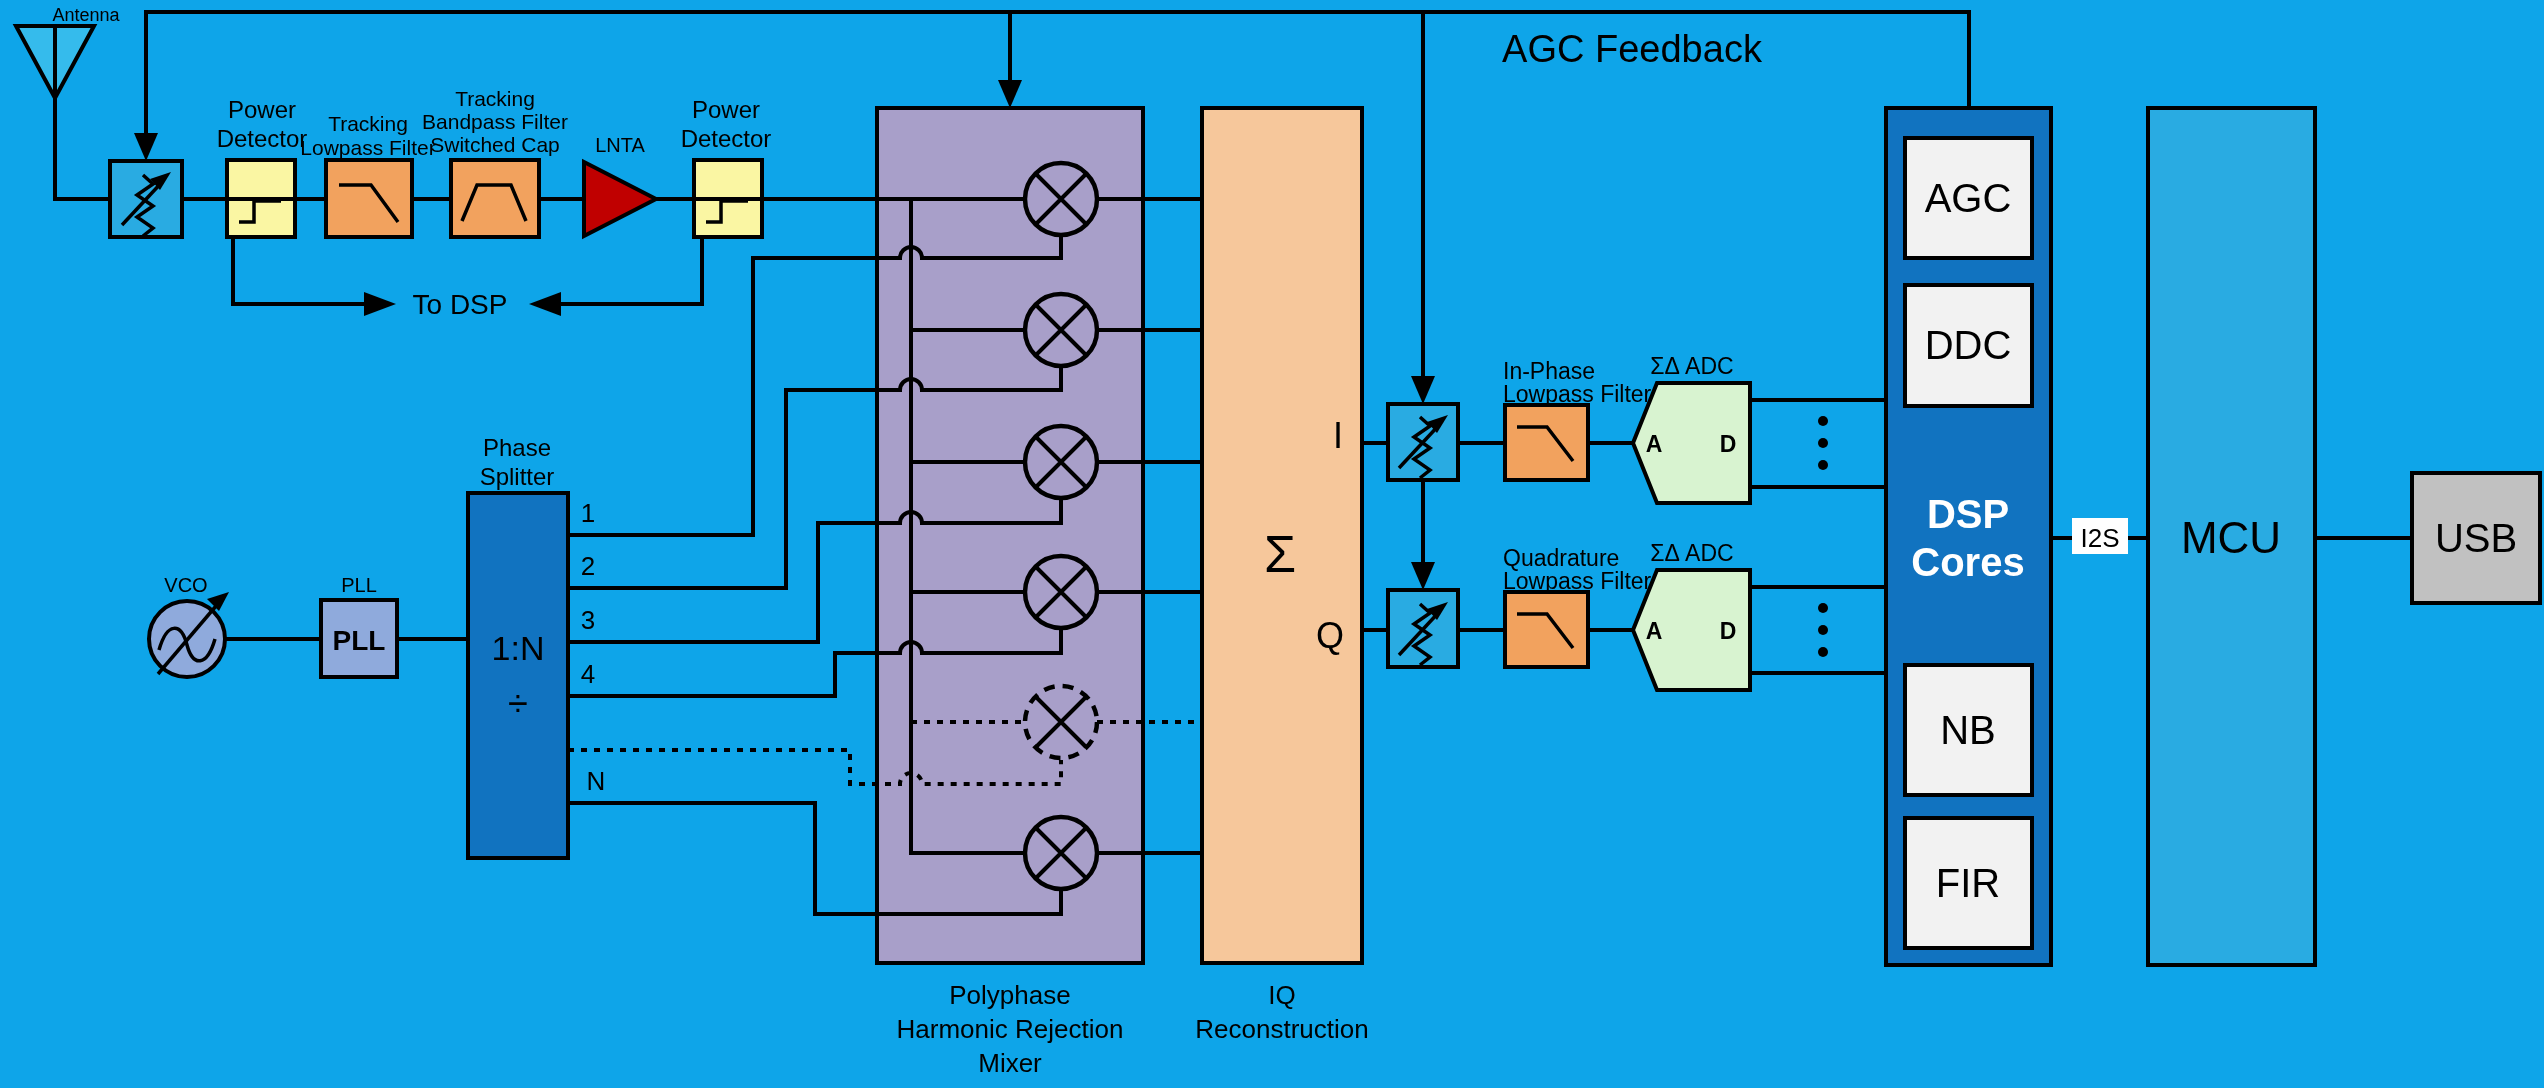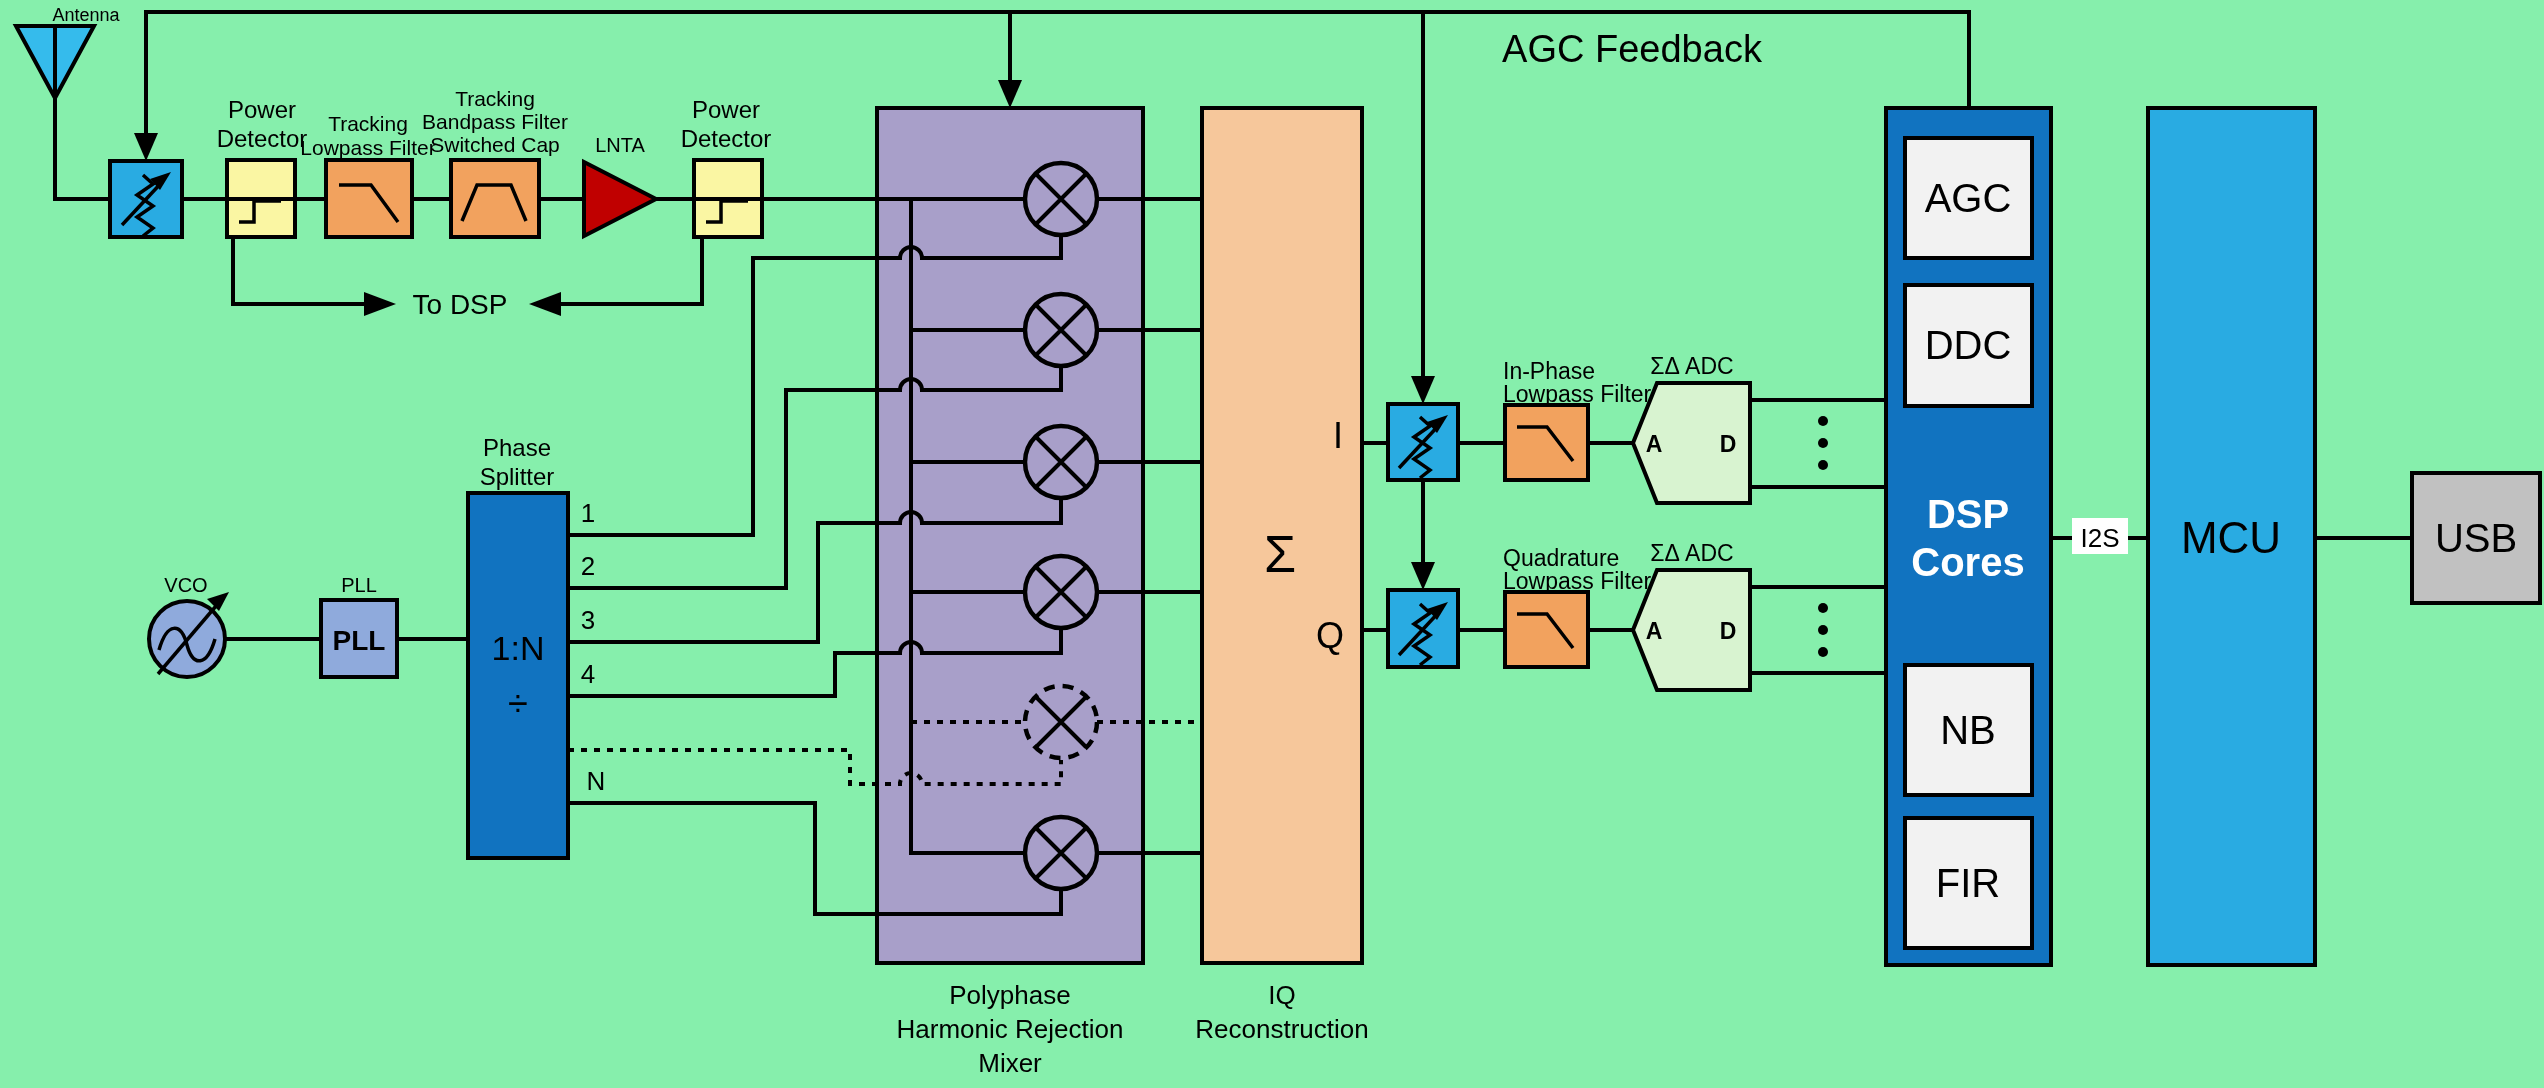--- a/index.html
+++ b/index.html
@@ -1,16 +1,16 @@
 <!DOCTYPE html>
 <html><head>
 <meta charset="utf-8">
 <style>
   html,body{margin:0;padding:0;background:#ffffff;}
-  .stage{position:relative;width:2544px;height:1088px;background:#86efac;overflow:hidden;}
+  .stage{position:relative;width:2544px;height:1088px;background:#0ea5e9;overflow:hidden;}
   svg{display:block;}
   text{font-family:"Liberation Sans","DejaVu Sans",sans-serif;fill:#000;}
   .t16{font-size:18px;}
   .t20{font-size:20px;}
   .t21{font-size:21px;}
   .t23{font-size:23px;}
   .t24{font-size:24px;}
   .t26{font-size:26px;}
   .t28{font-size:28px;}
   .t34{font-size:34px;}

